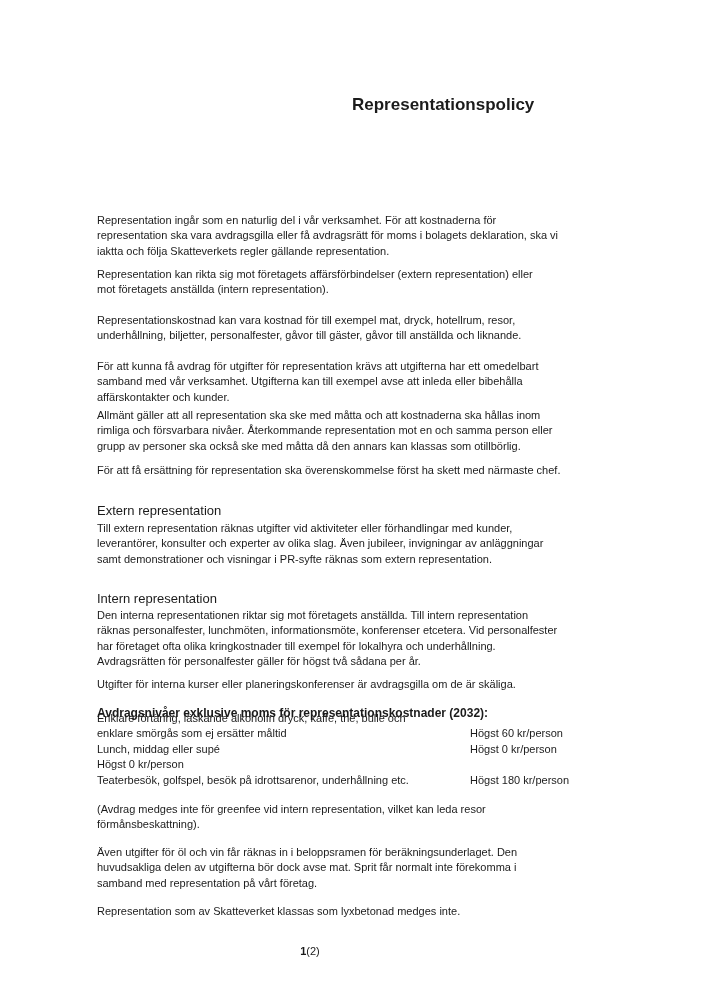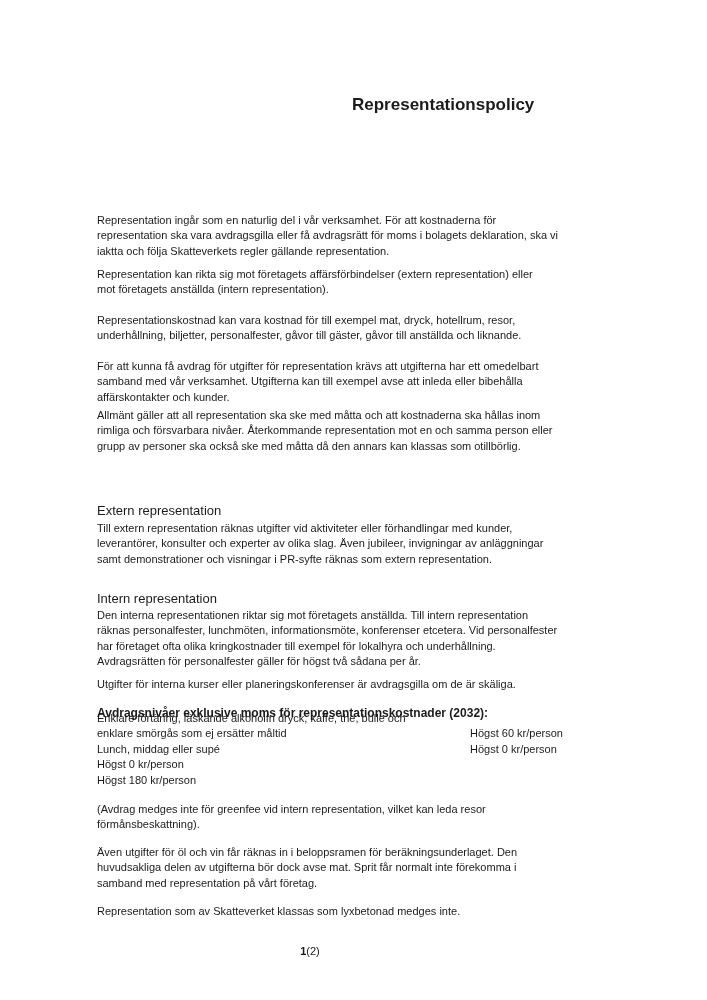--- a/index.html
+++ b/index.html
@@ -87,20 +87,21 @@
   <p class="block para" style="top:256px">Representation kan rikta sig mot företagets affärsförbindelser (extern representation) eller
 mot företagets anställda (intern representation).</p>
   <p class="block para" style="top:302px">Representationskostnad kan vara kostnad för till exempel mat, dryck, hotellrum, resor,
 underhållning, biljetter, personalfester, gåvor till gäster, gåvor till anställda och liknande.</p>
   <p class="block para" style="top:348px">För att kunna få avdrag för utgifter för representation krävs att utgifterna har ett omedelbart
 samband med vår verksamhet. Utgifterna kan till exempel avse att inleda eller bibehålla
 affärskontakter och kunder.</p>
   <p class="block para" style="top:397px">Allmänt gäller att all representation ska ske med måtta och att kostnaderna ska hållas inom
 rimliga och försvarbara nivåer. Återkommande representation mot en och samma person eller
 grupp av personer ska också ske med måtta då den annars kan klassas som otillbörlig.</p>
+  <p class="block para" style="top:452px">För att få ersättning för representation ska överenskommelse först ha skett med närmaste chef.</p>
 
   <h2 class="block section-heading" style="top:492px">Extern representation</h2>
   <p class="block para" style="top:510px">Till extern representation räknas utgifter vid aktiviteter eller förhandlingar med kunder,
 leverantörer, konsulter och experter av olika slag. Även jubileer, invigningar av anläggningar
 samt demonstrationer och visningar i PR-syfte räknas som extern representation.</p>
 
   <h2 class="block section-heading" style="top:580px">Intern representation</h2>
   <p class="block para" style="top:597px">Den interna representationen riktar sig mot företagets anställda. Till intern representation
 räknas personalfester, lunchmöten, informationsmöte, konferenser etcetera. Vid personalfester
 har företaget ofta olika kringkostnader till exempel för lokalhyra och underhållning.
@@ -116,20 +117,21 @@
       <span class="allow-value">Högst 60 kr/person</span>
     </div>
     <div class="allow-row">
       <span class="allow-label">Lunch, middag eller supé</span>
       <span class="allow-value">Högst 0 kr/person</span>
     </div>
     <div class="allow-row">
       <span class="allow-value">Högst 0 kr/person</span>
     </div>
     <div class="allow-row">
+      <span class="allow-label">Teaterbesök, golfspel, besök på idrottsarenor, underhållning etc.</span>
       <span class="allow-value">Högst 180 kr/person</span>
     </div>
   </div>
 
   <p class="block para" style="top:791px">(Avdrag medges inte för greenfee vid intern representation, vilket kan leda resor
 förmånsbeskattning).</p>
   <p class="block para" style="top:834px">Även utgifter för öl och vin får räknas in i beloppsramen för beräkningsunderlaget. Den
 huvudsakliga delen av utgifterna bör dock avse mat. Sprit får normalt inte förekomma i
 samband med representation på vårt företag.</p>
   <p class="block para" style="top:893px">Representation som av Skatteverket klassas som lyxbetonad medges inte.</p>

